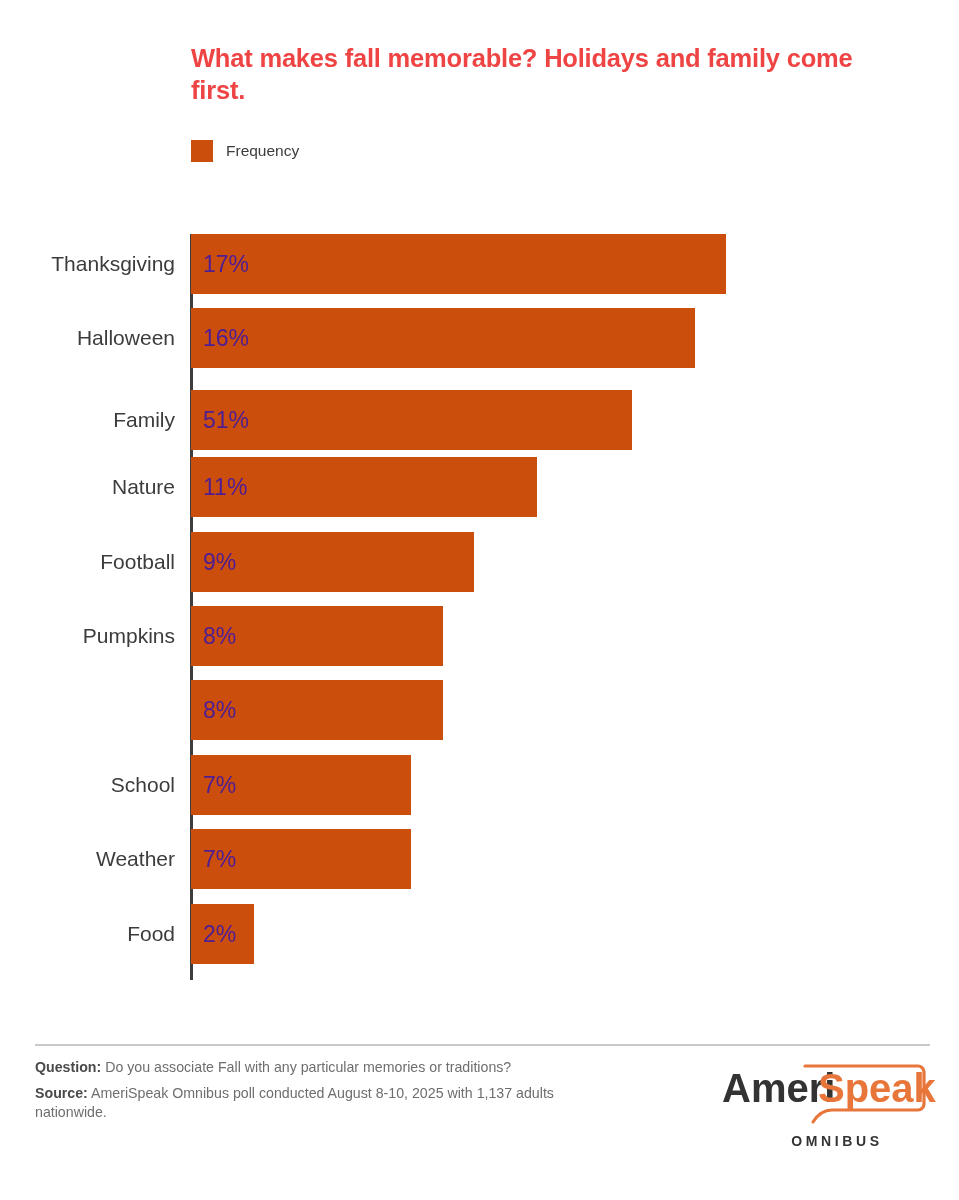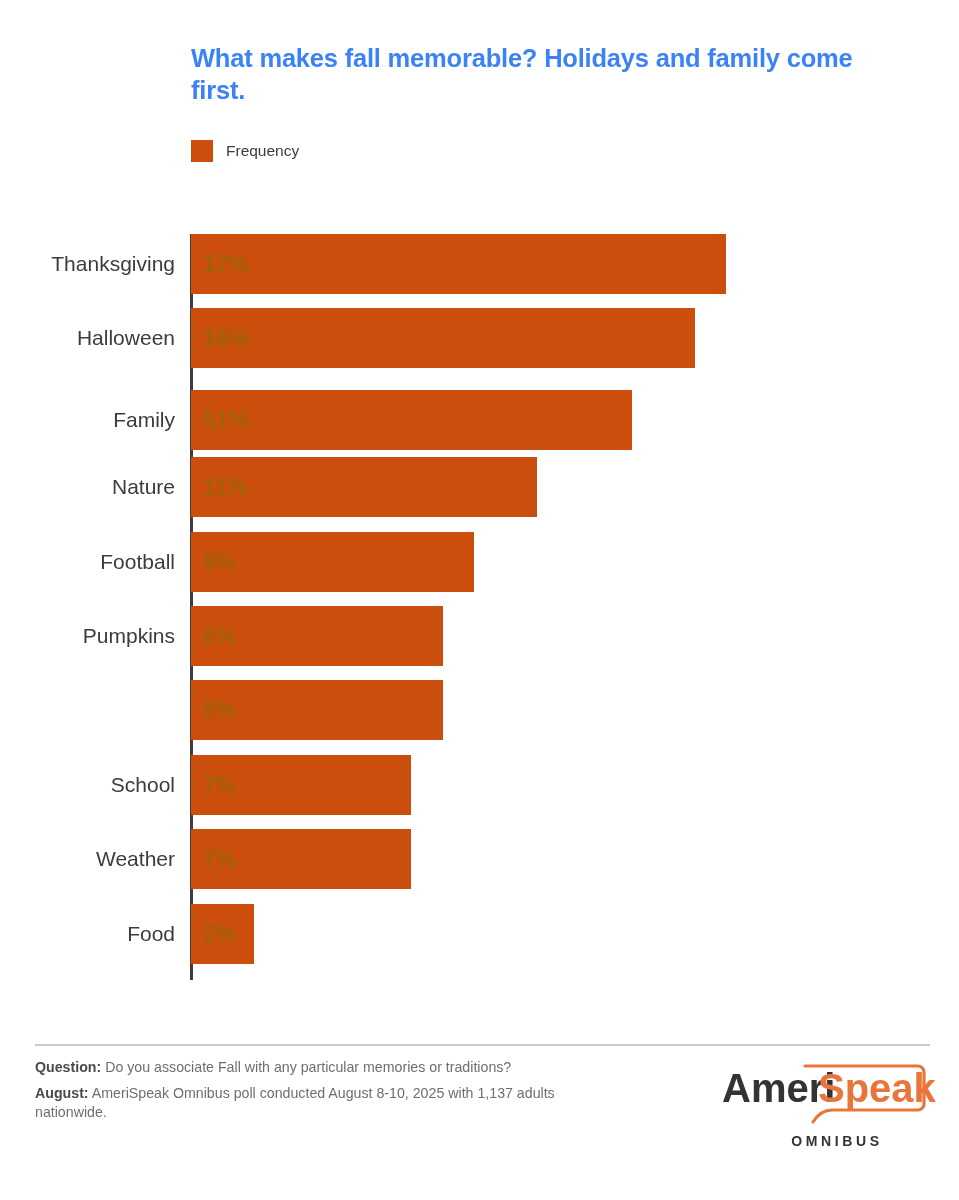--- a/index.html
+++ b/index.html
@@ -19,21 +19,21 @@
   
   .header {
     position: absolute;
     left: 191px;
     top: 42px;
     width: 720px;
   }
   .chart-title {
     font-size: 25.5px;
     font-weight: bold;
-    color: #3b82f6;
+    color: #ef4444;
     line-height: 32px;
     letter-spacing: -0.2px;
     margin: 0;
   }
   .legend {
     position: absolute;
     left: 191px;
     top: 140px;
     display: flex;
     align-items: center;
@@ -99,22 +99,22 @@
     height: 60px;
     background: #cc4e0c;
   }
   .bar-value {
     position: absolute;
     left: 203px;
     top: 0;
     height: 60px;
     line-height: 61px;
     font-size: 23px;
-    font-weight: bold;
-    color: #a16207;
+    font-weight: normal;
+    color: #4c1d95;
   }
 
   
   .footer-rule {
     position: absolute;
     left: 35px;
     top: 1044px;
     width: 895px;
     height: 1.5px;
     background: #c9c9c9;
@@ -223,21 +223,21 @@
     </div>
 </div>
 
 <div class="footer-rule"></div>
 
 <div class="footnotes">
   <div class="footnote">
     <b>Question:</b><span> Do you associate Fall with any particular memories or traditions?</span>
   </div>
   <div class="footnote">
-    <b>August:</b><span> AmeriSpeak Omnibus poll conducted August 8-10, 2025 with 1,137 adults nationwide.</span>
+    <b>Source:</b><span> AmeriSpeak Omnibus poll conducted August 8-10, 2025 with 1,137 adults nationwide.</span>
   </div>
 </div>
 
 <div class="logo">
   <svg width="250" height="80" viewBox="0 0 250 80">
     <path d="M105 8 H218 A6 6 0 0 1 224 14 V46 A6 6 0 0 1 218 52 H132 C124 52 118 56 113 64" fill="none" stroke="#e8763a" stroke-width="3.2" stroke-linecap="round" stroke-linejoin="round"></path>
     <text id="logo-ameri" x="22" y="44" font-family="Liberation Sans, sans-serif" font-size="40" font-weight="bold" fill="#333333">Ameri</text>
     <text id="logo-speak" x="118" y="44" font-family="Liberation Sans, sans-serif" font-size="40" font-weight="bold" fill="#e8763a">Speak</text>
   </svg>
   <div class="logo-omnibus">OMNIBUS</div>

